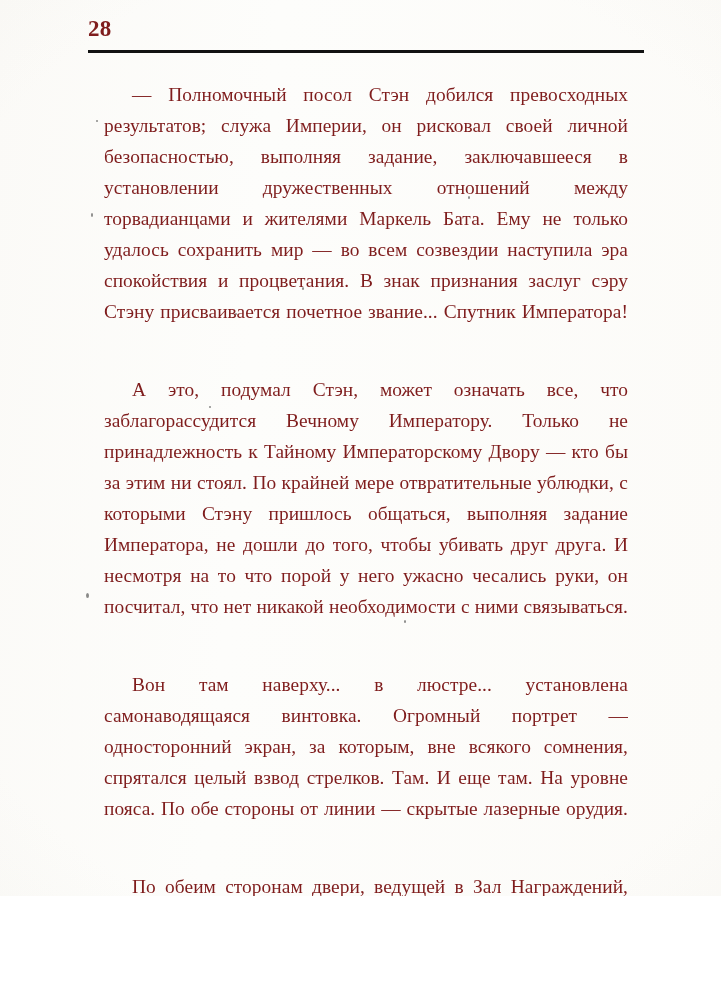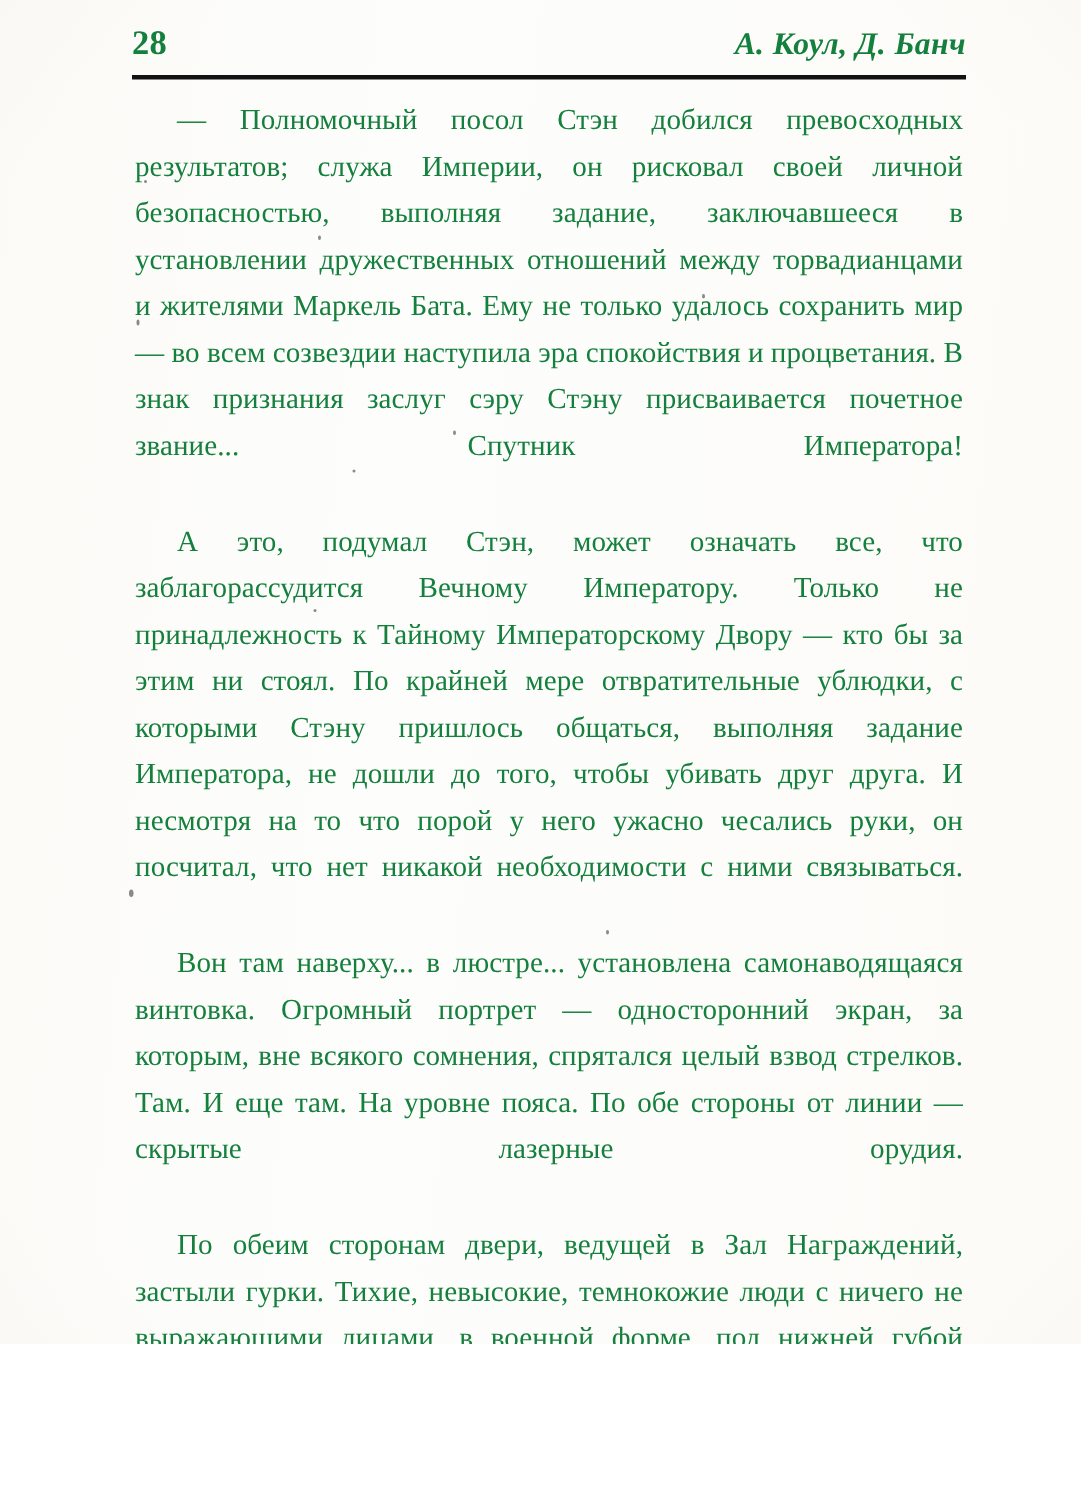--- a/index.html
+++ b/index.html
@@ -9,21 +9,21 @@
     background: #ffffff;
   }
 
   .page {
     position: relative;
     width: 721px;
     height: 896px;
     background: #fdfcfa;
     overflow: hidden;
     font-family: "Liberation Serif", "DejaVu Serif", serif;
-    color: #15803d;
+    color: #7f1d1d;
     -webkit-font-smoothing: antialiased;
   }
 
   
   .paper-texture {
     position: absolute;
     inset: 0;
     background:
       radial-gradient(ellipse 120% 100% at 50% 50%, rgba(255,255,255,0) 55%, rgba(236,234,228,0.55) 100%),
       linear-gradient(95deg, #fbfaf7 0%, #fdfdfb 35%, #fcfbf8 100%);
@@ -75,21 +75,21 @@
 
   
   .body-text {
     position: absolute;
     left: 88px;
     top: 63px;
     width: 556px;
   }
 
   .body-text p {
-    margin: 2px;
+    margin: 16px;
     text-indent: 28px;
     font-size: 19.4px;
     line-height: 31px;
     text-align: justify;
     text-justify: inter-word;
     word-spacing: -0.1px;
     letter-spacing: 0.05px;
     hyphens: manual;
   }
 
@@ -112,21 +112,20 @@
 </head>
 <body>
 
 <div class="page">
 
   <div class="paper-texture"></div>
 
   <div class="content">
     <div class="runhead">
       <div class="folio">28</div>
-      <div class="runhead-title">А. Коул, Д. Банч</div>
     </div>
   </div>
 
   <div class="runhead-rule"></div>
 
   <div class="body-text" id="body-text">
       <p>— Полномочный посол Стэн добился превосходных результатов; служа Империи, он рисковал своей личной безопасностью, выполняя задание, заключавшееся в установлении дружественных отношений между торвадианцами и жителями Маркель Бата. Ему не только удалось сохранить мир — во всем созвездии наступила эра спокойствия и процветания. В знак признания заслуг сэру Стэну присваивается почетное звание... Спутник Императора!</p>
       <p>А это, подумал Стэн, может означать все, что заблагорассудится Вечному Императору. Только не принадлежность к Тайному Императорскому Двору — кто бы за этим ни стоял. По крайней мере отвратительные ублюдки, с которыми Стэну пришлось общаться, выполняя задание Императора, не дошли до того, чтобы убивать друг друга. И несмотря на то что порой у него ужасно чесались руки, он посчитал, что нет никакой необходимости с ними связываться.</p>
       <p>Вон там наверху... в люстре... установлена самонаводящаяся винтовка. Огромный портрет — односторонний экран, за которым, вне всякого сомнения, спрятался целый взвод стрелков. Там. И еще там. На уровне пояса. По обе стороны от линии — скрытые лазерные орудия.</p>
       <p>По обеим сторонам двери, ведущей в Зал Награждений, застыли гурки. Тихие, невысокие, темнокожие люди с ничего не выражающими лицами, в военной форме, под нижней губой тесьма, удерживающая фуражки. У каждого на бедре мини-виллиган. А на другом бедре смертоносный, острый как бритва кукри, благодаря которому гурки стали</p>

